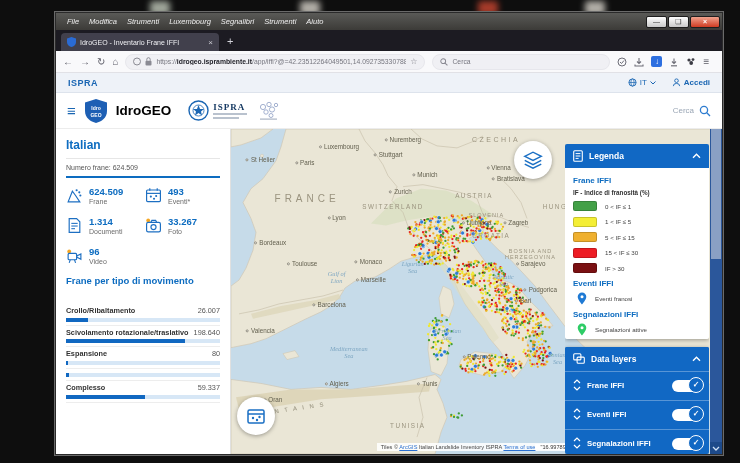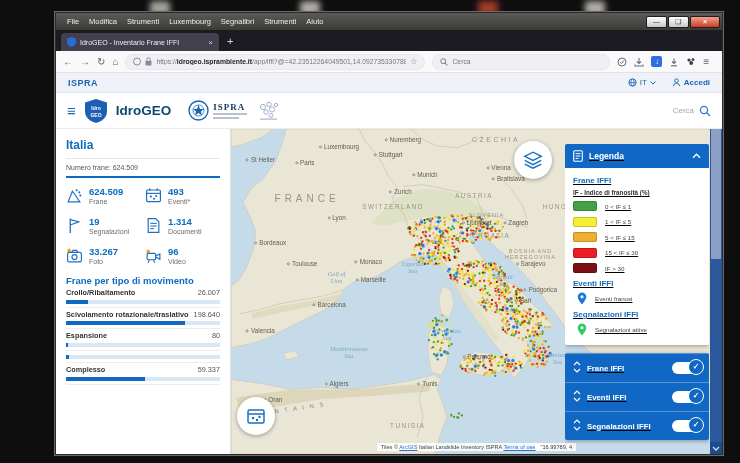--- a/index.html
+++ b/index.html
@@ -10,21 +10,21 @@
   .di { position:absolute; top:1px; width:20px; height:14px; border-radius:2px; filter:blur(3px); opacity:.75; }
 
   
   #window { position:absolute; left:55px; top:12px; width:668px; height:443px;
             background:#fff; border:1px solid #2a2a2a; outline:1px solid #6a6a6a;
             display:flex; flex-direction:column; overflow:hidden; }
 
   
   #menubar { height:17px; background:linear-gradient(#5a5a57,#3c3b38); display:flex; align-items:center;
              padding-left:6px; color:#eee; font-size:7.5px; flex:0 0 auto; }
-  .menu-item { padding:1px 5px; cursor:default; }
+  .menu-item { padding:1px 5px; cursor:default;font-style:italic; }
   #wincontrols { margin-left:auto; display:flex; gap:1px; padding-right:2px; }
   .wc { width:21px; height:12px; border:1px solid #1d1d1d; border-radius:2px; font-size:7px; line-height:10px;
         text-align:center; background:linear-gradient(#fefefe,#c9c9c9); color:#333; }
   .wc.close { width:30px; background:linear-gradient(#f0a38e,#cf3b22); color:#fff; font-weight:bold; }
 
   
   #tabbar { height:21px; background:#1c1b22; display:flex; align-items:flex-end; padding-left:5px; flex:0 0 auto; }
   .tab { height:18px; width:158px; background:#41404c; border-radius:4px 4px 0 0; display:flex; align-items:center;
          gap:4px; padding:0 6px; color:#f0f0f4; font-size:7px; }
   .tab-title { flex:1; white-space:nowrap; overflow:hidden; }
@@ -49,42 +49,42 @@
   #isprabar { height:20px; background:#eef2f8; border-bottom:1px solid #dde3ec; display:flex; align-items:center;
               padding:0 12px; flex:0 0 auto; }
   #ispra-brand { color:#1a66b3; font-weight:bold; font-size:9px; letter-spacing:.5px; }
   #isprabar .right { margin-left:auto; display:flex; align-items:center; gap:16px; color:#1a66b3; font-size:8px; }
   .inline-ic { display:flex; align-items:center; gap:3px; }
 
   
   #appheader { height:36px; background:#fff; display:flex; align-items:center; padding:0 11px; gap:9px;
                border-bottom:1px solid #ececec; flex:0 0 auto; }
   #hamburger { color:#1a66b3; font-size:15px; }
-  #appname { color:#0c4a6e; font-weight:bold; font-size:13.5px; }
+  #appname { color:#000000; font-weight:bold; font-size:13.5px; }
   .logoblock { display:flex; align-items:center; gap:4px; }
   .ispra-txt { display:flex; flex-direction:column; line-height:1; }
   .ispra-txt b { font-family:"Liberation Serif",serif; color:#173a63; font-size:9px; letter-spacing:1px; }
   .microline { width:34px; height:2px; background:#b9c2ce; margin-top:1.5px; }
   #hdr-search { margin-left:auto; display:flex; align-items:center; gap:5px; color:#9aa6b5; font-size:8px; }
 
   
   #content { flex:1; position:relative; display:flex; overflow:hidden; }
 
   
   #sidebar { width:175px; background:#fff; border-right:1px solid #e0e0e0; padding:7px 10px 0;
              z-index:2; overflow:hidden; flex:0 0 auto; }
   #sb-title { color:#0d6cc0; font-weight:bold; font-size:12px; margin:2px 0 6px; }
   .hr { height:1px; background:#e6e6e6; }
   #sb-num { font-size:7px; color:#555; padding:5px 0; }
   .bluebar { height:2px; background:#0d6cc0; }
   #stats { display:grid; grid-template-columns:1fr 1fr; row-gap:9px; column-gap:4px; margin:9px 0 6px; }
   .stat { display:flex; gap:6px; align-items:flex-start; }
   .stat .v { color:#0d6cc0; font-weight:bold; font-size:9.5px; line-height:1.15; }
   .stat .l { color:#6b6b6b; font-size:7px; }
-  #mv-title { color:#0d6cc0; font-weight:bold; font-size:9.5px; margin:7px 0 0; }
+  #mv-title { color:#0d6cc0; font-weight:bold; font-size:9.5px; margin:7px 0 18px; }
   .mv-row { padding:2px 0 3px; border-bottom:1px solid #ededed; }
   .mv-top { display:flex; justify-content:space-between; font-size:7.3px; }
   .mv-label { color:#333; font-weight:bold; }
   .mv-val { color:#555;text-align:right; }
   .mv-track { height:4px; background:#d7e7f6; margin-top:2.5px; }
   .mv-fill { height:100%; background:#1168c1; }
 
   
   #map { flex:1; position:relative; background:#c6dbe9; overflow:hidden; }
   #mapsvg { position:absolute; inset:0; width:100%; height:100%; }
@@ -103,21 +103,21 @@
   #btn-layers { top:12px; right:170px; }
   #btn-timeline { left:6px; top:268px; }
   #attribution { position:absolute; bottom:3px; right:146px; background:rgba(255,255,255,.85); font-size:5.6px;
                  color:#444; padding:1px 4px; white-space:nowrap; z-index:2; }
   #attribution a { color:#2a6fd0; text-decoration:underline; }
   #coords { background:#fff; color:#333; padding-left:5px; }
 
   
   #panels { position:absolute; top:15px; right:13px; bottom:0; width:144px; z-index:4; display:flex;
             flex-direction:column; gap:8px; overflow:hidden; }
-  .panel { box-shadow:0 1px 4px rgba(0,0,0,.35); border-radius:2px; overflow:hidden;text-decoration:underline; }
+  .panel { box-shadow:0 1px 4px rgba(0,0,0,.35); border-radius:2px; overflow:hidden; }
   .phead { background:#1168c4; color:#fff; height:24px; display:flex; align-items:center; gap:6px; padding:0 8px;
            font-size:8.5px; font-weight:bold; }
   .phead .chev { margin-left:auto; display:flex; }
   #legend-body { background:#fff; padding:5px 8px 7px; }
   .lg-title { color:#0d6cc0; font-weight:bold; font-size:8px; margin:3px 0 4px; }
   #lg-if { color:#333; font-weight:bold; font-size:6.3px; margin:2px 0 5px; }
   .lg-row { display:flex; align-items:center; gap:8px; margin-bottom:5.5px; font-size:6.2px; color:#444; }
   .swatch { width:24px; height:10px; border-radius:2px; border:1px solid rgba(0,0,0,.18); flex:0 0 auto; }
   #datalayers { background:#1168c4; }
   .dl-row { height:29px; display:flex; align-items:center; gap:6px; padding:0 8px;
@@ -286,21 +286,21 @@
       <svg width="12" height="12" viewBox="0 0 12 12">
         <circle cx="5" cy="5" r="3.6" fill="none" stroke="#2e7cd0" stroke-width="1.3"></circle>
         <line x1="7.8" y1="7.8" x2="11" y2="11" stroke="#2e7cd0" stroke-width="1.3"></line>
       </svg>
     </div>
   </div>
 
   <div id="content">
 
     <div id="sidebar">
-      <div id="sb-title">Italia</div>
+      <div id="sb-title">Italian</div>
       <div class="hr"></div>
       <div id="sb-num">
         <span>Numero frane:</span> <span>624.509</span>
       </div>
       <div class="bluebar"></div>
       <div id="stats">
           <div class="stat">
             <span><svg width="17" height="17" viewBox="0 0 16 16">
                 <g fill="none" stroke="#1d6fc2" stroke-width="1.1">
                   <path d="M2,14 L6,4 L9,8 L13,14 Z"></path>
@@ -320,30 +320,20 @@
                 <line x1="1.5" y1="6" x2="14.5" y2="6" stroke="#1d6fc2" stroke-width="1.1"></line>
                 <line x1="4.5" y1="1.2" x2="4.5" y2="3.5" stroke="#1d6fc2" stroke-width="1.1"></line>
                 <line x1="11.5" y1="1.2" x2="11.5" y2="3.5" stroke="#1d6fc2" stroke-width="1.1"></line>
                 <circle cx="5.5" cy="9" r="1" fill="#1d6fc2"></circle>
                 <circle cx="8.5" cy="11" r="1" fill="#1d6fc2"></circle>
                 <circle cx="10.5" cy="8.5" r="1" fill="#1d6fc2"></circle>
               </svg></span>
             <div>
               <div class="v">493</div>
               <div class="l">Eventi*</div>
-            </div>
-          </div>
-          <div class="stat">
-            <span><svg width="17" height="17" viewBox="0 0 16 16">
-                <line x1="4" y1="1.5" x2="4" y2="15" stroke="#1d6fc2" stroke-width="1.2"></line>
-                <path d="M4,2.5 L12,4.5 L4,7.5" fill="none" stroke="#1d6fc2" stroke-width="1.1"></path>
-              </svg></span>
-            <div>
-              <div class="v">19</div>
-              <div class="l">Segnalazioni</div>
             </div>
           </div>
           <div class="stat">
             <span><svg width="17" height="17" viewBox="0 0 16 16">
                 <path d="M3,1.5 H10 L13,4.5 V14.5 H3 Z" fill="none" stroke="#1d6fc2" stroke-width="1.1"></path>
                 <line x1="5" y1="6" x2="11" y2="6" stroke="#1d6fc2" stroke-width="1"></line>
                 <line x1="5" y1="8.5" x2="11" y2="8.5" stroke="#1d6fc2" stroke-width="1"></line>
                 <line x1="5" y1="11" x2="8.5" y2="11" stroke="#1d6fc2" stroke-width="1"></line>
               </svg></span>
             <div>
@@ -1787,20 +1777,32 @@
             <svg width="10" height="13" viewBox="0 0 10 13" style="margin-left:4px">
               <path d="M5,0.5 a4.3,4.3 0 0 1 4.3,4.3 C9.3,7.8 5,12.5 5,12.5 C5,12.5 0.7,7.8 0.7,4.8 A4.3,4.3 0 0 1 5,0.5 Z" fill="#2ecc66"></path>
               <circle cx="5" cy="4.7" r="1.5" fill="#fff"></circle>
             </svg>
             <span>Segnalazioni attive</span>
           </div>
         </div>
       </div>
 
       <div class="panel" id="datalayers">
+        <div class="phead">
+          <svg width="12" height="11" viewBox="0 0 12 11">
+            <rect x="0.7" y="0.7" width="7.2" height="6.2" rx="1" fill="none" stroke="#fff" stroke-width="1.1"></rect>
+            <rect x="4.1" y="4.1" width="7.2" height="6.2" rx="1" fill="none" stroke="#fff" stroke-width="1.1"></rect>
+          </svg>
+          <span>Data layers</span>
+          <span class="chev">
+            <svg width="9" height="6" viewBox="0 0 9 6">
+                <path d="M1,4.7 L4.5,1.3 L8,4.7" fill="none" stroke="#fff" stroke-width="1.4"></path>
+              </svg>
+          </span>
+        </div>
         <div id="dl-rows">
             <div class="dl-row">
               <span><svg width="8" height="12" viewBox="0 0 8 12">
                   <path d="M1,4 L4,1 L7,4" fill="none" stroke="#fff" stroke-width="1.2"></path>
                   <path d="M1,8 L4,11 L7,8" fill="none" stroke="#fff" stroke-width="1.2"></path>
                 </svg></span>
               <span>Frane IFFI</span>
               <span class="toggle">
                 <span class="knob">✓</span>
               </span>

